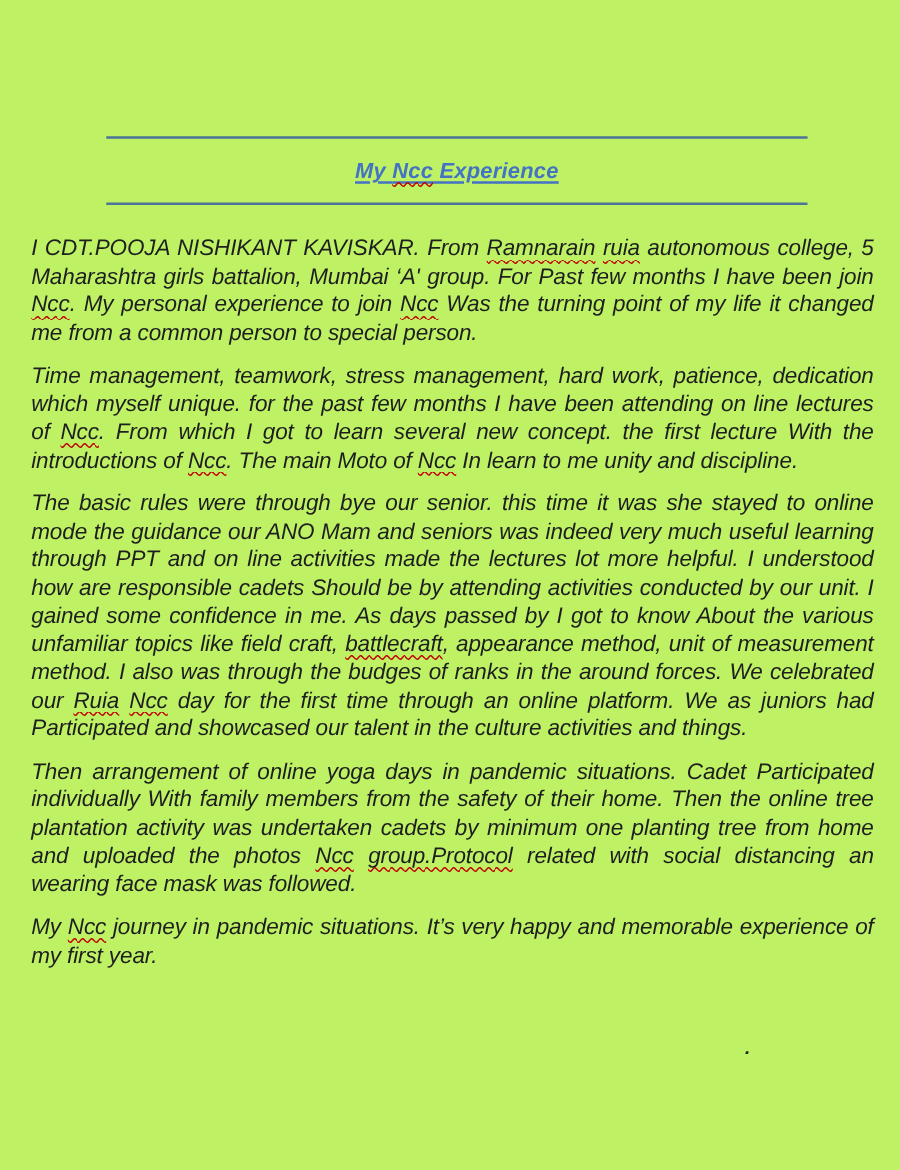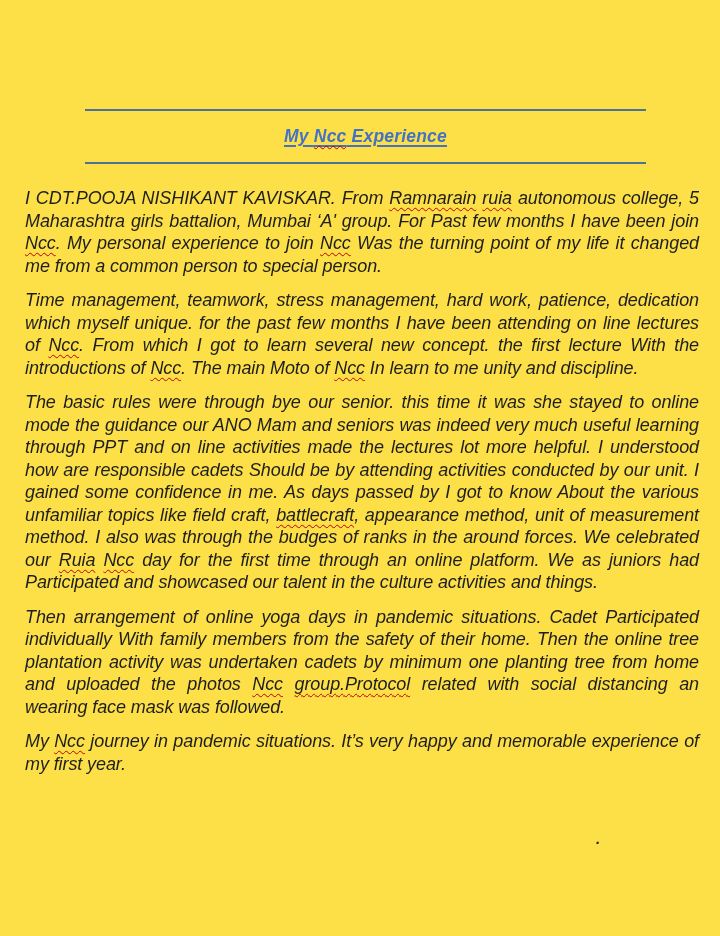--- a/index.html
+++ b/index.html
@@ -5,21 +5,21 @@
   * { margin: 0; padding: 0; box-sizing: border-box; }
   html, body { background: #ffffff; }
   body {
     width: 720px; height: 936px;
     font-family: "Liberation Sans", sans-serif;
     overflow: hidden;
   }
   .page {
     position: relative;
     width: 720px; height: 936px;
-    background: #fde047;
+    background: #bef264;
     overflow: hidden;
   }
   .title-block {
     position: absolute;
     left: 85px; top: 109px;
     width: 561px; height: 55px;
     border-top: 2px solid #4d7396;
     border-bottom: 2px solid #4d7396;
     display: flex;
     align-items: center;

